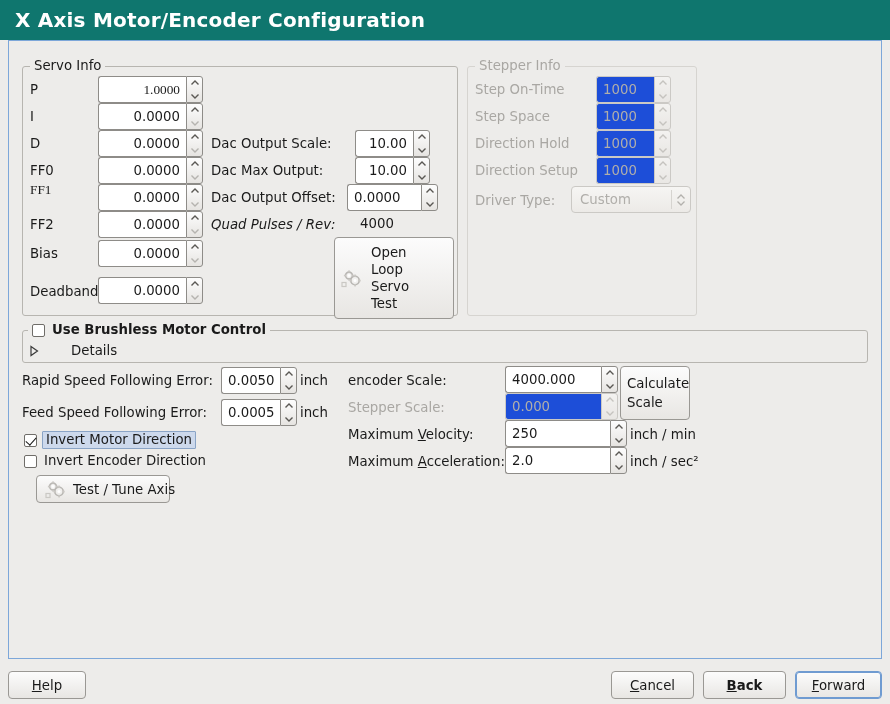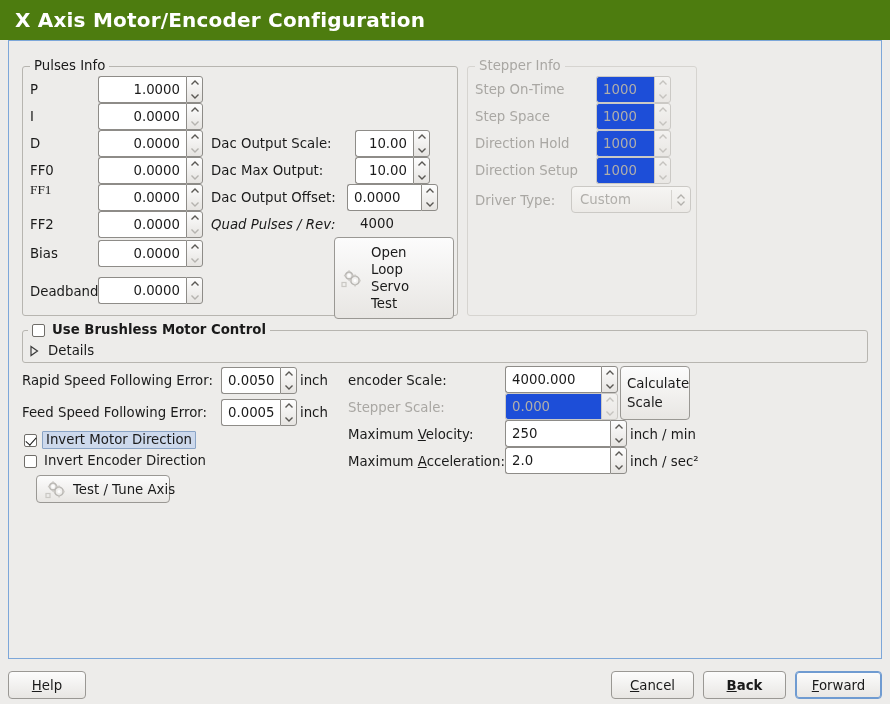--- a/index.html
+++ b/index.html
@@ -8,21 +8,21 @@
     background:#edecea;
     font-family:"DejaVu Sans","Liberation Sans",sans-serif;
     font-size:13.3px;color:#1a1a1a;
     -webkit-font-smoothing:antialiased;
   }
   #app{position:relative;width:890px;height:704px;}
 
   
   .titlebar{
     position:absolute;left:0;top:0;width:890px;height:40px;
-    background:#4d7c0f;
+    background:#0f766e;
   }
   .titlebar .title{
     position:absolute;left:15px;top:8px;
     font-size:20px;font-weight:bold;color:#ffffff;
     letter-spacing:.2px;
   }
 
   
   .content{
     position:absolute;left:8px;top:40px;width:874px;height:619px;
@@ -148,21 +148,21 @@
   .cb .cblabel{margin-left:7px;white-space:nowrap;line-height:16px;}
   .cb .cblabel.focused{
     background:#cdd9ec;
     border:1px solid #8aa4c6;
     padding:0 3px;margin-left:5px;
     border-radius:1px;
   }
   .cb .cblabel.bold{font-weight:bold;}
 
   
-  .expander{position:absolute;display:flex;align-items:center;}
+  .expander{position:absolute;display:flex;align-items:center;gap:23px;}
   .expander .tri{width:12px;height:12px;flex:0 0 12px;position:relative;}
   .expander .exlabel{margin-left:8px;white-space:nowrap;}
 
   
   .combo{
     position:absolute;box-sizing:border-box;display:flex;align-items:center;
     background:linear-gradient(180deg,#f6f5f3 0%,#eceae7 100%);
     border:1px solid #cbc9c5;border-radius:4px;
     padding-left:8px;
   }
@@ -183,32 +183,32 @@
 
 <div id="app">
 
   <div class="titlebar">
     <div class="title">X Axis Motor/Encoder Configuration</div>
   </div>
 
   <div class="content"></div>
 
   <div class="frame" style="left:22px;top:66px;width:436px;height:250px;"></div>
-  <div class="frame-legend" style="left:30px;top:58px;">Pulses Info</div>
+  <div class="frame-legend" style="left:30px;top:58px;">Servo Info</div>
 
   <div class="lbl" style="left:30px;top:81px;">P</div>
   <div class="lbl" style="left:30px;top:108px;">I</div>
   <div class="lbl" style="left:30px;top:135px;">D</div>
   <div class="lbl" style="left:30px;top:162px;">FF0</div>
   <div class="lbl" style="left:30px;top:181px;font-family:Liberation Serif, serif;">FF1</div>
   <div class="lbl" style="left:30px;top:216px;">FF2</div>
   <div class="lbl" style="left:30px;top:245px;">Bias</div>
   <div class="lbl" style="left:30px;top:283px;">Deadband</div>
 
-  <div class="spin ralign" style="left:98px;top:76px;width:105px;height:27px;">
+  <div class="spin ralign" style="left:98px;top:76px;width:105px;height:27px;font-family:Liberation Serif, serif;">
     <div class="field">
         <span>1.0000</span>
       </div>
     <div class="btns">
       <div class="ar">
           <svg width="9" height="6">
             <polyline points="1,4.5 4.5,1 8,4.5" fill="none" stroke="#5a5854" stroke-width="1.4"></polyline>
           </svg>
         </div>
       <div class="ar">

